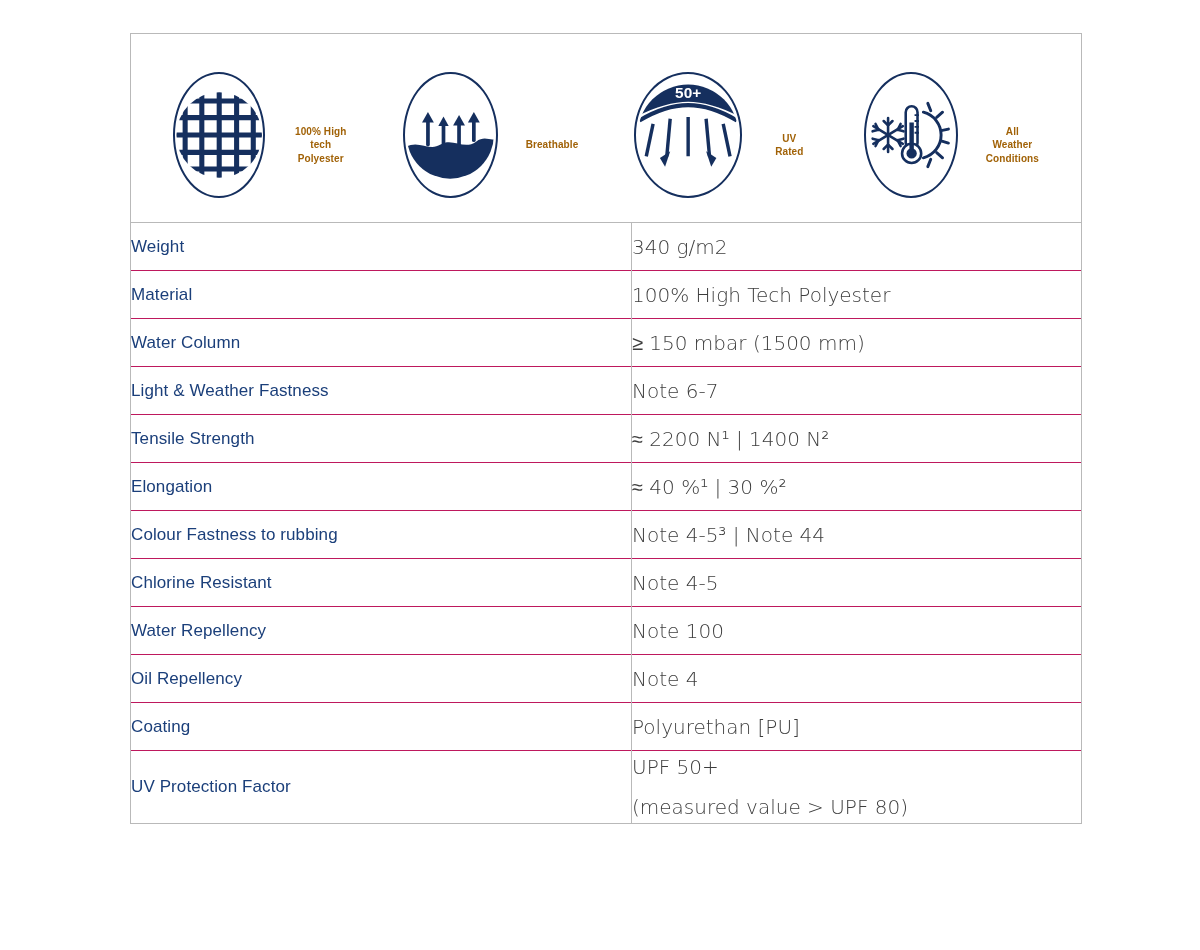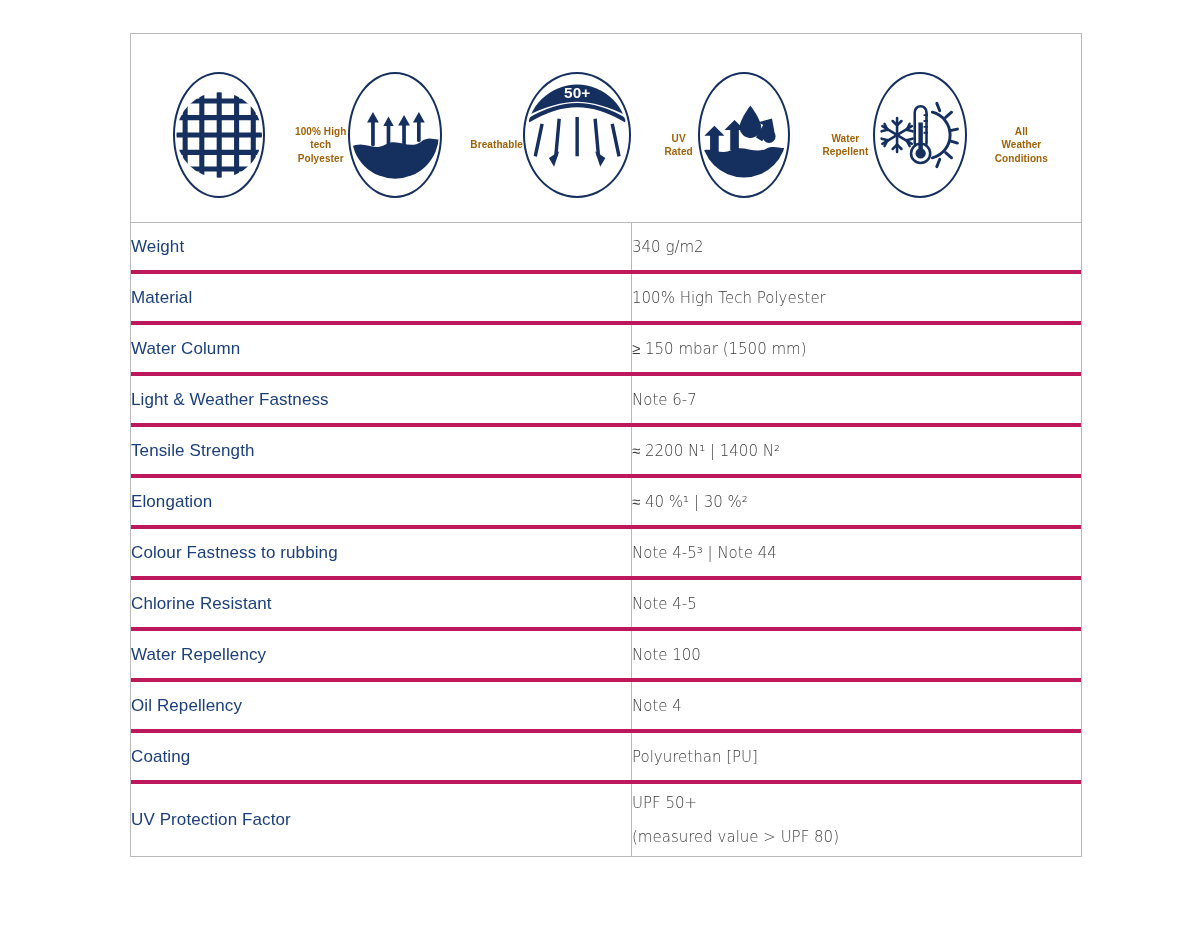--- a/index.html
+++ b/index.html
@@ -63,40 +63,40 @@
     letter-spacing: 0.1px;
     margin-left: 28px;
   }
   
   table.spec-table {
     width: 100%;
     border-collapse: collapse;
     table-layout: fixed;
   }
   table.spec-table td {
-    border-top: 4px solid #be185d;
+    border-top: 1px solid #be185d;
     padding: 0;
     vertical-align: middle;
     height: 47px;
   }
   table.spec-table tr:first-child td {
     border-top: none;
   }
   td.spec-label {
     width: 500px;
     color: #1b3f7a;
     font-weight: normal;
     font-size: 17px;
     padding-left: 18px;
     border-right: 1px solid #b9b9b9;
     letter-spacing: 0.1px;
   }
   td.spec-value {
     color: #3d3d3d;
-    font-size: 15px;
+    font-size: 20px;
     padding-left: 18px;
     font-family: "DejaVu Sans", sans-serif;
     font-weight: 300;
   }
   td.spec-value .line2 {
     display: block;
     margin-top: 16px;
   }
   tr.tall td { height: 72px; }
 </style>
@@ -186,42 +186,20 @@
               <g fill="#152f5e">
                 <polygon points="28,88 40,80 34,98"></polygon>
                 <polygon points="94,88 82,80 88,98"></polygon>
               </g>
             </g>
           </svg>
         </div>
         <div class="icon-caption">UV Rated</div>
       </div>
 
-      <div class="icon-block">
-        <div class="icon-circle">
-          <svg width="122" height="122" viewBox="0 0 122 122" aria-hidden="true">
-            <defs>
-              <clipPath id="c4">
-                  <circle cx="61" cy="61" r="59"></circle>
-                </clipPath>
-            </defs>
-            <g clip-path="url(#c4)">
-              <path d="M70,20 C70,20 55,40 55,50 a15,15 0 0 0 30,0 C85,40 70,20 70,20 Z" fill="#152f5e"></path>
-              <path d="M96,44 C96,44 87,57 87,63 a9,9 0 0 0 18,0 C105,57 96,44 96,44 Z" fill="#152f5e"></path>
-              <path d="M0,84 C16,76 28,90 44,82 C60,74 76,88 92,80 C104,74 114,82 122,78 L122,122 L0,122 Z" fill="#152f5e"></path>
-              <g fill="#152f5e">
-                <polygon points="20,48 34,62 26,62 26,86 14,86 14,62 6,62"></polygon>
-                <polygon points="48,40 62,54 54,54 54,82 42,82 42,54 34,54"></polygon>
-                <polygon points="92,36 104,50 96,50 96,70 86,70 86,50 78,50" transform="rotate(30 92 52)"></polygon>
-              </g>
-            </g>
-          </svg>
-        </div>
-        <div class="icon-caption">Water Repellent</div>
-      </div>
 
       <div class="icon-block">
         <div class="icon-circle">
           <svg width="122" height="122" viewBox="0 0 122 122" aria-hidden="true">
             <defs>
               <clipPath id="c5">
                   <circle cx="61" cy="61" r="59"></circle>
                 </clipPath>
             </defs>
             <g clip-path="url(#c5)">

